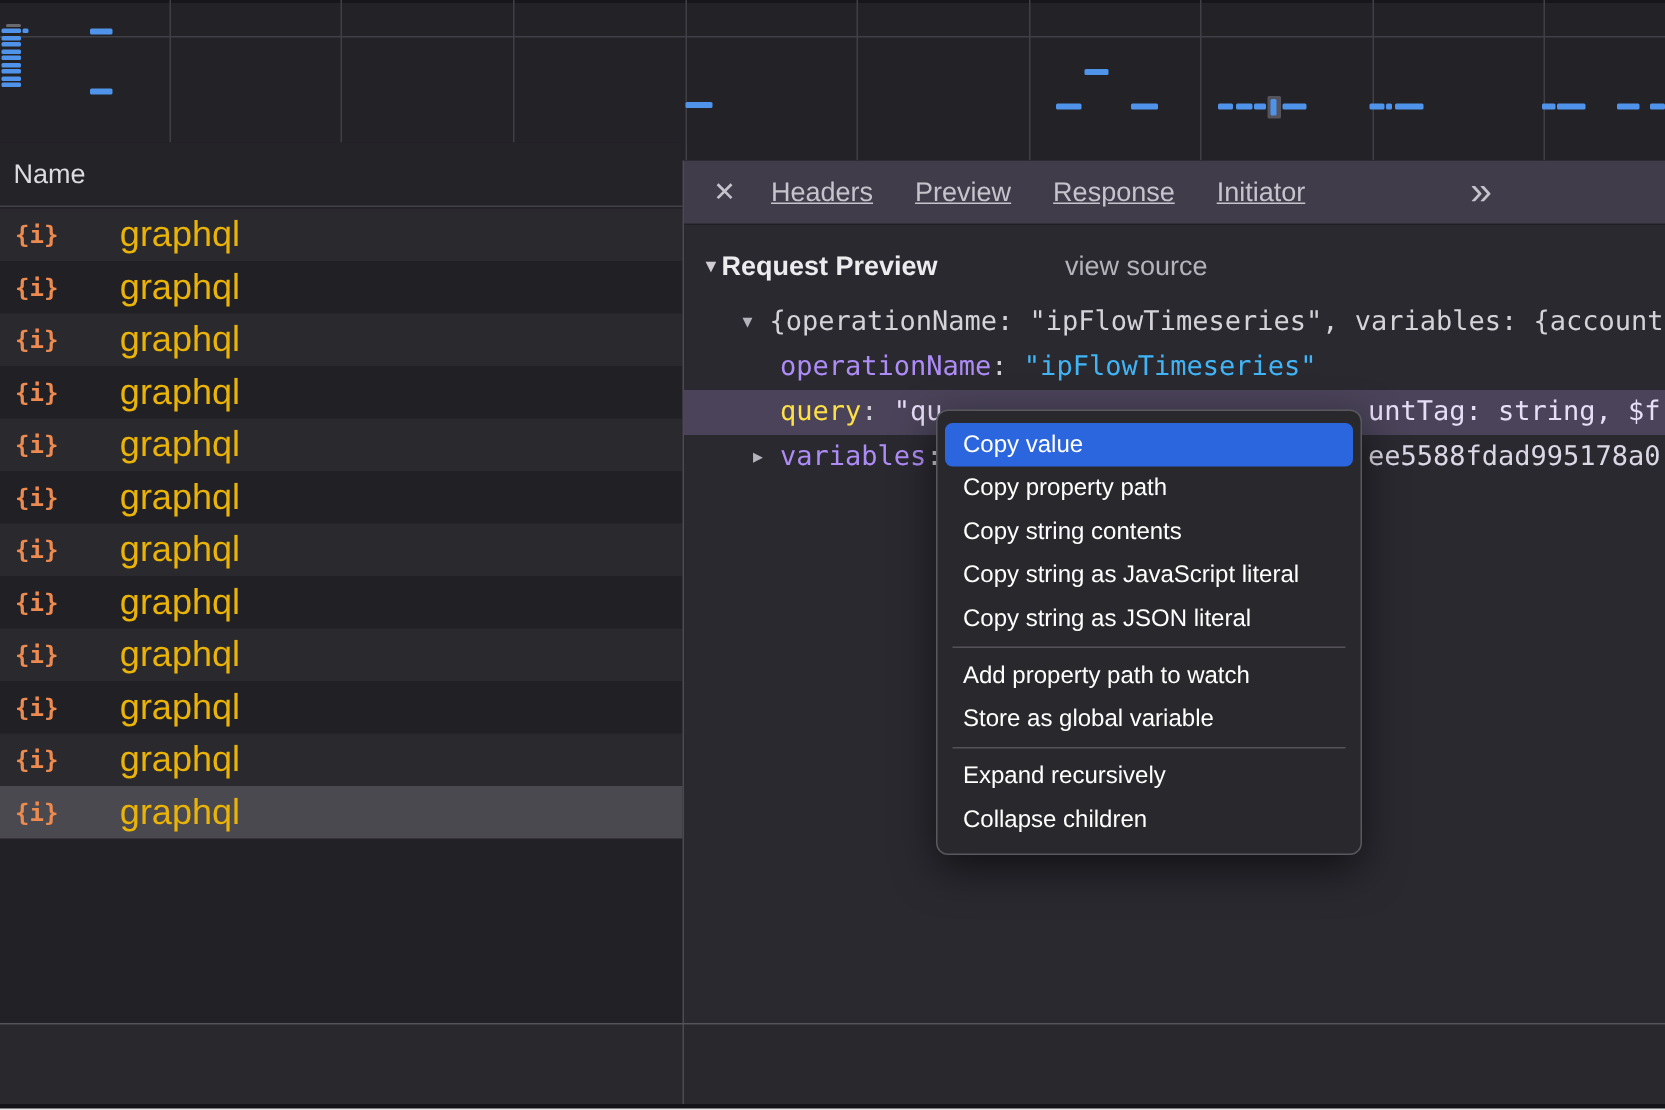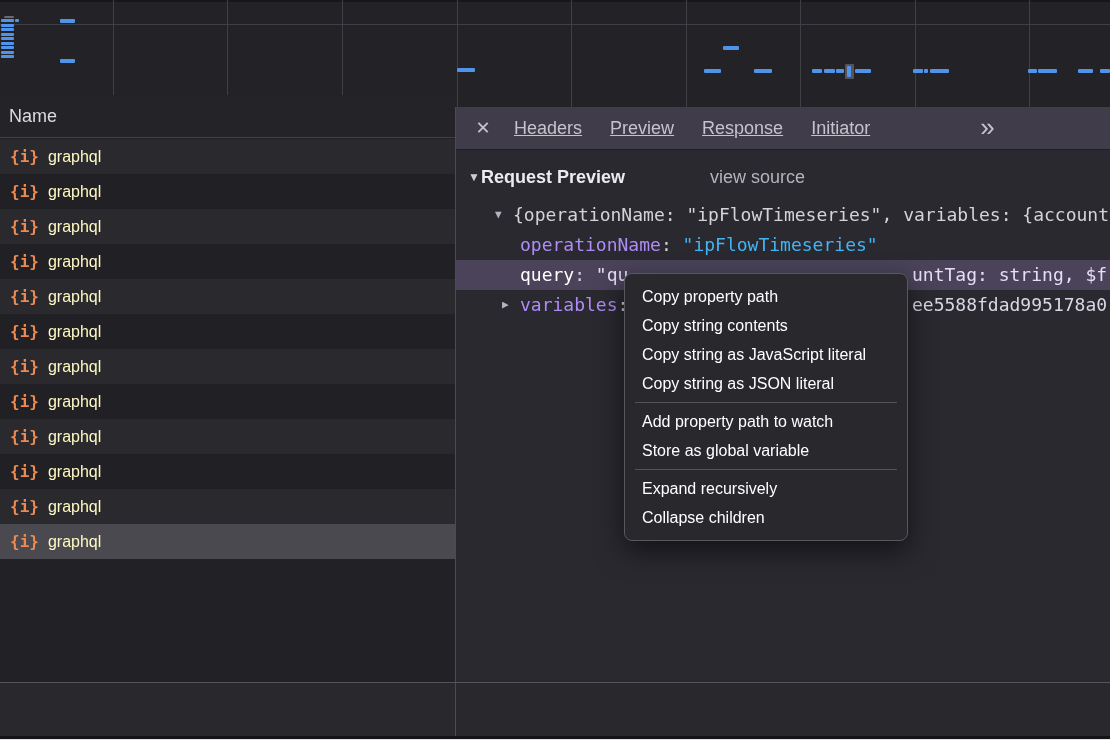--- a/index.html
+++ b/index.html
@@ -24,21 +24,21 @@
     position:absolute;left:0;top:0;width:100%;height:43px;background:#242328;
     border-bottom:1px solid #434148;box-sizing:border-box;
     color:#dcdbdf;font-size:18px;line-height:42px;padding-left:9px;
   }
   #rows{position:absolute;left:0;top:44px;width:100%;}
   .net-row{height:35px;display:flex;align-items:center;padding-left:10px;box-sizing:border-box;}
   .net-row.odd{background:#2a292e;}
   .net-row.even{background:#212025;}
   .net-row.selected{background:var(--sel-row);}
   .json-icon{color:var(--icon-orange);font-weight:bold;font-size:16px;letter-spacing:0;margin-right:9px;font-family:"DejaVu Sans Mono",monospace;}
-  .net-label{color:#fef9c3;font-size:16px;}
+  .net-label{color:#eab308;font-size:24px;margin-left:32px;}
   
   #divider-v{position:absolute;left:455px;top:107px;width:1px;height:629px;background:#4d4b52;z-index:3;}
   #divider-h{position:absolute;left:0;top:682px;width:100%;height:1px;background:#56545b;z-index:3;}
   #footer-area{position:absolute;left:0;top:683px;width:100%;height:53px;background:#29282c;}
   #bottom-black{position:absolute;left:0;top:736px;width:100%;height:3px;background:#141317;}
   #bottom-white{position:absolute;left:0;top:739px;width:100%;height:1px;background:#e4e4e4;}
   
   #detail{position:absolute;left:456px;top:107px;width:654px;height:575px;background:#2a2930;overflow:hidden;}
   #tabbar{
     position:absolute;left:0;top:0;width:100%;height:43px;background:#403c49;
@@ -55,21 +55,21 @@
   #pay-title .tri{position:absolute;left:12px;font-size:12px;color:#cfcdd3;}
   #pay-title .t{position:absolute;left:25px;font-weight:bold;font-size:18px;color:#ecebee;}
   #pay-title .vs{position:absolute;left:254px;font-size:18px;color:#b4b2ba;}
   .mono{font-family:"DejaVu Sans Mono",monospace;font-size:18px;}
   .tree-arrow{position:absolute;font-size:11px;color:#b5b3bb;}
   .k{color:var(--key);}
   .p{color:#cfced4;}
   .s{color:var(--str);}
   .preview{color:#d4d3d8;}
   #row-query-bg{position:absolute;left:0;top:153px;width:100%;height:30px;background:#4a4359;}
-  #row-query .k{color:#ffffff;margin-top:44px;}
+  #row-query .k{color:#fde047;margin-top:44px;}
   #row-query .v{color:#e6def6;}
   .frag-right{position:absolute;left:456px;}
   #row-vars .frag-right{color:#dbd7e4;}
   
   #ctx-menu{
     position:absolute;left:624px;top:273px;width:284px;z-index:10;
     background:#29282d;border:1px solid #5a585f;border-radius:8px;
     padding:8px 0;box-sizing:border-box;
     box-shadow:0 10px 28px rgba(0,0,0,0.55);
   }
@@ -229,20 +229,21 @@
     </div>
   </div>
 
   <div id="footer-area"></div>
   <div id="divider-v"></div>
   <div id="divider-h"></div>
   <div id="bottom-black"></div>
   <div id="bottom-white"></div>
 
   <div id="ctx-menu">
+      <div class="menu-item hl">Copy value</div>
       <div class="menu-item">Copy property path</div>
       <div class="menu-item">Copy string contents</div>
       <div class="menu-item">Copy string as JavaScript literal</div>
       <div class="menu-item">Copy string as JSON literal</div>
       <div class="menu-sep"></div>
       <div class="menu-item">Add property path to watch</div>
       <div class="menu-item">Store as global variable</div>
       <div class="menu-sep"></div>
       <div class="menu-item">Expand recursively</div>
       <div class="menu-item">Collapse children</div>

